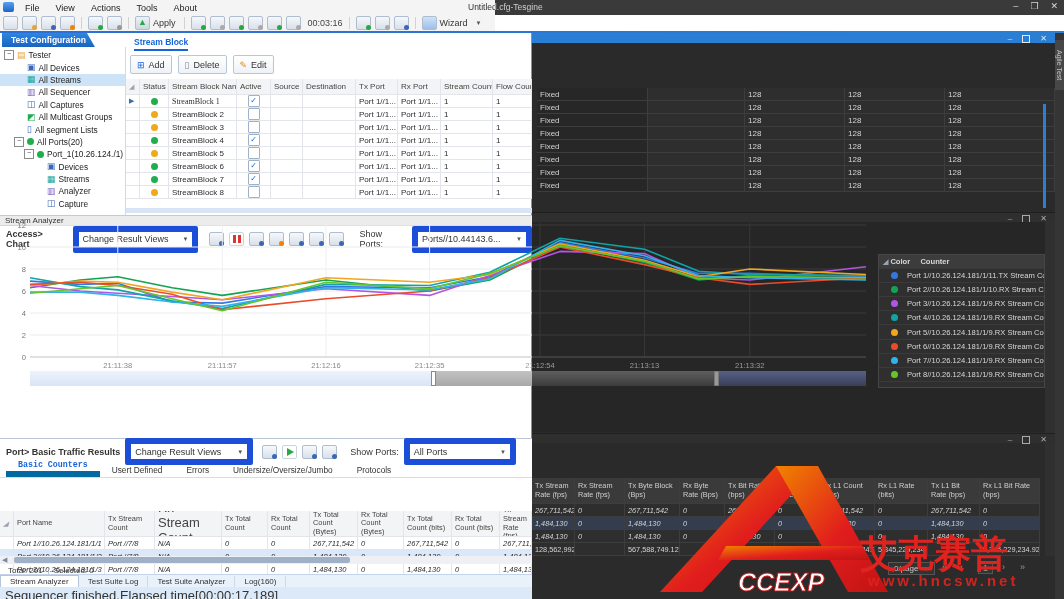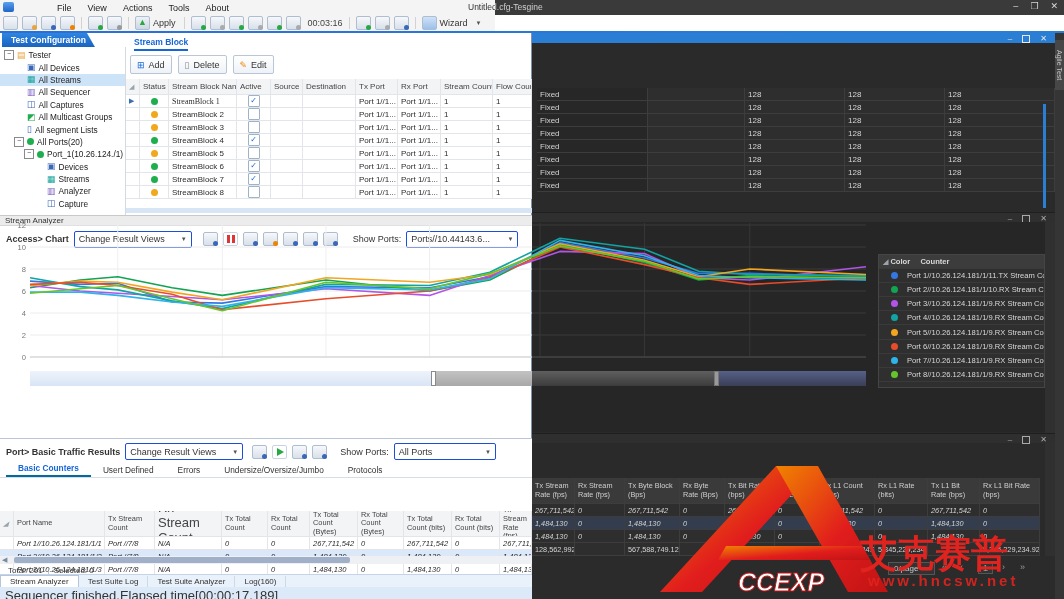--- a/index.html
+++ b/index.html
@@ -3,42 +3,42 @@
 <meta charset="utf-8">
 <style>
   html,body{margin:0;padding:0;background:#888;}
   #root{position:relative;width:1064px;height:599px;overflow:hidden;
         font-family:"Liberation Sans",sans-serif;font-size:9px;color:#333;background:#fff;}
   .abs{position:absolute;box-sizing:border-box;}
   .nowrap{white-space:nowrap;overflow:hidden;}
   
   #tb-light{left:0;top:0;width:495px;height:15px;background:#f4f4f4;}
   #tb-dark{left:495px;top:0;width:569px;height:15px;background:#3a3a3a;}
-  #menubar{left:18px;top:0;height:15px;display:flex;gap:2px;align-items:center;margin-left:32px;}
+  #menubar{left:18px;top:0;height:15px;display:flex;gap:2px;align-items:center;}
   .menu-item{padding:1px 7px;color:#222;cursor:default;}
   #appicon{left:3px;top:2px;width:11px;height:10px;background:linear-gradient(#5aa0ee,#1f64c8);border-radius:2px;}
   .title-span{top:2px;color:#333;font-size:8.5px;}
   #title-dark{color:#cfcfcf;}
   #winctl{right:6px;top:1px;color:#d8d8d8;display:flex;gap:12px;font-size:9px;}
   #toolbar-light{left:0;top:15px;width:495px;height:16px;background:#f4f4f4;display:flex;align-items:center;gap:3px;padding-left:3px;}
   #toolbar-dark{left:495px;top:15px;width:569px;height:16px;background:#3a3a3a;display:flex;align-items:center;gap:6px;color:#d6d6d6;padding-left:8px;}
   #accent{left:0;top:31px;width:1064px;height:2px;background:linear-gradient(90deg,#2a6fd8,#2a7fd4);}
   .tsep{width:1px;height:12px;background:#d2d2d2;margin:0 3px;}
   .tbico{display:inline-block;width:13px;height:12px;border-radius:2px;position:relative;
          background:linear-gradient(#f6f8fb,#d9e0ea);border:1px solid #aebdd0;}
   .bdg{position:absolute;right:-1px;bottom:-1px;width:5px;height:5px;border-radius:50%;}
   .i-pause{background:#fff;border:1px solid #c9d4e2;}
   .i-pause::before,.i-pause::after{content:"";position:absolute;top:2px;width:3px;height:8px;background:#e03434;}
   .i-pause::before{left:3px}.i-pause::after{left:8px}
   .i-play{background:#fff;border:1px solid #c9d4e2;}
   .i-play::before{content:"";position:absolute;left:4px;top:2px;border-left:7px solid #27a844;border-top:4px solid transparent;border-bottom:4px solid transparent;}
   .i-theme{background:linear-gradient(45deg,#e23b3b 25%,#f5a01e 25% 50%,#2fa368 50% 75%,#3567c8 75%);border:1px solid #222;}
   .tbtn{display:inline-flex;align-items:center;gap:4px;border:1px solid #b9c6d6;background:linear-gradient(#fff,#eef2f7);
         border-radius:2px;padding:1px 6px;height:15px;color:#333;}
-  .ddl{display:inline-flex;align-items:center;justify-content:space-between;border:1px solid #1d4ed8;background:#fff;
+  .ddl{display:inline-flex;align-items:center;justify-content:space-between;border:6px solid #1d4ed8;background:#fff;
        border-radius:2px;padding:0 4px;height:15px;color:#333;}
   .caret{font-size:6px;color:#555;margin-left:5px;}
   
   #lightwin{left:0;top:33px;width:532px;height:566px;background:#fff;border-right:1px solid #7f93ad;}
   #cfgtab{left:2px;top:0px;height:14px;padding:0 9px;background:linear-gradient(#2e86e0,#1a63c0);color:#fff;
           font-size:8.5px;line-height:14px;font-weight:bold;clip-path:polygon(0 0,calc(100% - 8px) 0,100% 100%,0 100%);}
   #tree{left:0;top:16px;width:125px;height:182px;overflow:hidden;}
   .trow{display:flex;align-items:center;height:12.4px;gap:3px;padding-right:2px;}
   .trow.sel{background:#cde3f8;}
   .exp{width:8px;height:8px;border:1px solid #8a8a8a;background:#fff;font-size:7px;line-height:6px;text-align:center;color:#444;flex:0 0 auto;}
@@ -65,21 +65,21 @@
   .sortc{color:#9aa4af;font-size:7px;}
   
   #anhdr{left:0;top:182px;width:532px;height:11px;background:#ececec;border-top:1px solid #c9c9c9;border-bottom:1px solid #d6d6d6;
          font-size:8px;color:#333;padding-left:5px;line-height:10px;}
   #antools{left:0;top:193px;width:532px;height:26px;display:flex;align-items:center;gap:5px;padding-left:6px;background:#fff;}
   
   #tfpanel{left:0;top:405px;width:532px;height:161px;border-top:1px solid #b9c6d8;background:#fff;}
   #tftools{display:flex;align-items:center;gap:5px;padding:3px 0 0 6px;height:19px;}
   #tftabs{display:flex;align-items:flex-end;gap:0;height:16px;border-bottom:1px solid #d8dde3;padding-left:6px;}
   .tftab{padding:2px 12px;font-size:8.3px;color:#333;}
-  .tftab.act{color:#1766d8;font-weight:bold;border-bottom:2px solid #0369a1;}
+  .tftab.act{color:#1766d8;font-weight:bold;border-bottom:6px solid #0369a1;font-family:Liberation Mono, monospace;}
   .ital .td2{font-style:italic;}
   #hsb{left:0;top:523px;width:532px;height:8px;background:#eef0f3;}
   #hsb .thumb{position:absolute;left:14px;top:1px;width:336px;height:6px;background:#9fb0c8;border-radius:2px;}
   #totline{left:8px;top:533px;font-size:8px;color:#333;}
   #btabs{left:0;top:541px;width:532px;height:13px;background:#e9f1fb;border-top:1px solid #c5d4ea;display:flex;align-items:center;font-size:8px;}
   .btab{padding:1px 9px;color:#333;border-right:1px solid #cdd9e8;}
   .btab.act{background:#fff;border:1px solid #b5c6dc;border-bottom:none;}
   #statline{left:0;top:554px;width:532px;height:12px;background:#dce9f8;font-size:13px;color:#333;padding:1px 0 0 5px;}
   
   #darkwin{left:532px;top:33px;width:523px;height:566px;background:#2a2a2a;}
@@ -838,20 +838,29 @@
     </svg>
   <div id="chart-y-labels" class="abs" style="left:8px;top:219px;width:20px;height:140px">
       <div style="top: 134px; right: 2px; position: absolute;">0</div>
       <div style="top: 112px; right: 2px; position: absolute;">2</div>
       <div style="top: 90px; right: 2px; position: absolute;">4</div>
       <div style="top: 68px; right: 2px; position: absolute;">6</div>
       <div style="top: 46px; right: 2px; position: absolute;">8</div>
       <div style="top: 24px; right: 2px; position: absolute;">10</div>
       <div style="top: 2px; right: 2px; position: absolute;">12</div>
     </div>
+  <div id="chart-x-labels" class="abs" style="left:30px;top:361px;width:836px;height:10px">
+      <div style="left: 61.78px; color: rgb(136, 136, 136);">21:11:38</div>
+      <div style="left: 166.28px; color: rgb(136, 136, 136);">21:11:57</div>
+      <div style="left: 269.944px; color: rgb(136, 136, 136);">21:12:16</div>
+      <div style="left: 373.608px; color: rgb(136, 136, 136);">21:12:35</div>
+      <div style="left: 483.96px; color: rgb(154, 154, 154);">21:12:54</div>
+      <div style="left: 588.46px; color: rgb(154, 154, 154);">21:13:13</div>
+      <div style="left: 693.796px; color: rgb(154, 154, 154);">21:13:32</div>
+    </div>
   <div id="rsel" class="abs">
       <div class="abs" style="left: 0px; top: 0px; width: 401px; height: 15px; background: linear-gradient(rgb(238, 243, 251), rgb(216, 228, 245));"></div>
       <div class="abs" style="left: 401px; top: 0px; width: 5px; height: 15px; background: rgb(255, 255, 255); border: 1px solid rgb(138, 138, 138);"></div>
       <div class="abs" style="left: 406px; top: 0px; width: 96px; height: 15px; background: linear-gradient(rgb(194, 194, 194), rgb(168, 168, 168));"></div>
       <div class="abs" style="left: 502px; top: 0px; width: 182px; height: 15px; background: linear-gradient(rgb(95, 95, 95), rgb(60, 60, 60));"></div>
       <div class="abs" style="left: 684px; top: 0px; width: 5px; height: 15px; background: rgb(154, 154, 154); border: 1px solid rgb(119, 119, 119);"></div>
       <div class="abs" style="left: 689px; top: 0px; width: 147px; height: 15px; background: linear-gradient(rgb(86, 96, 137), rgb(58, 63, 85));"></div>
     </div>
 
   <svg id="wm" class="abs" viewBox="0 0 434 139">

